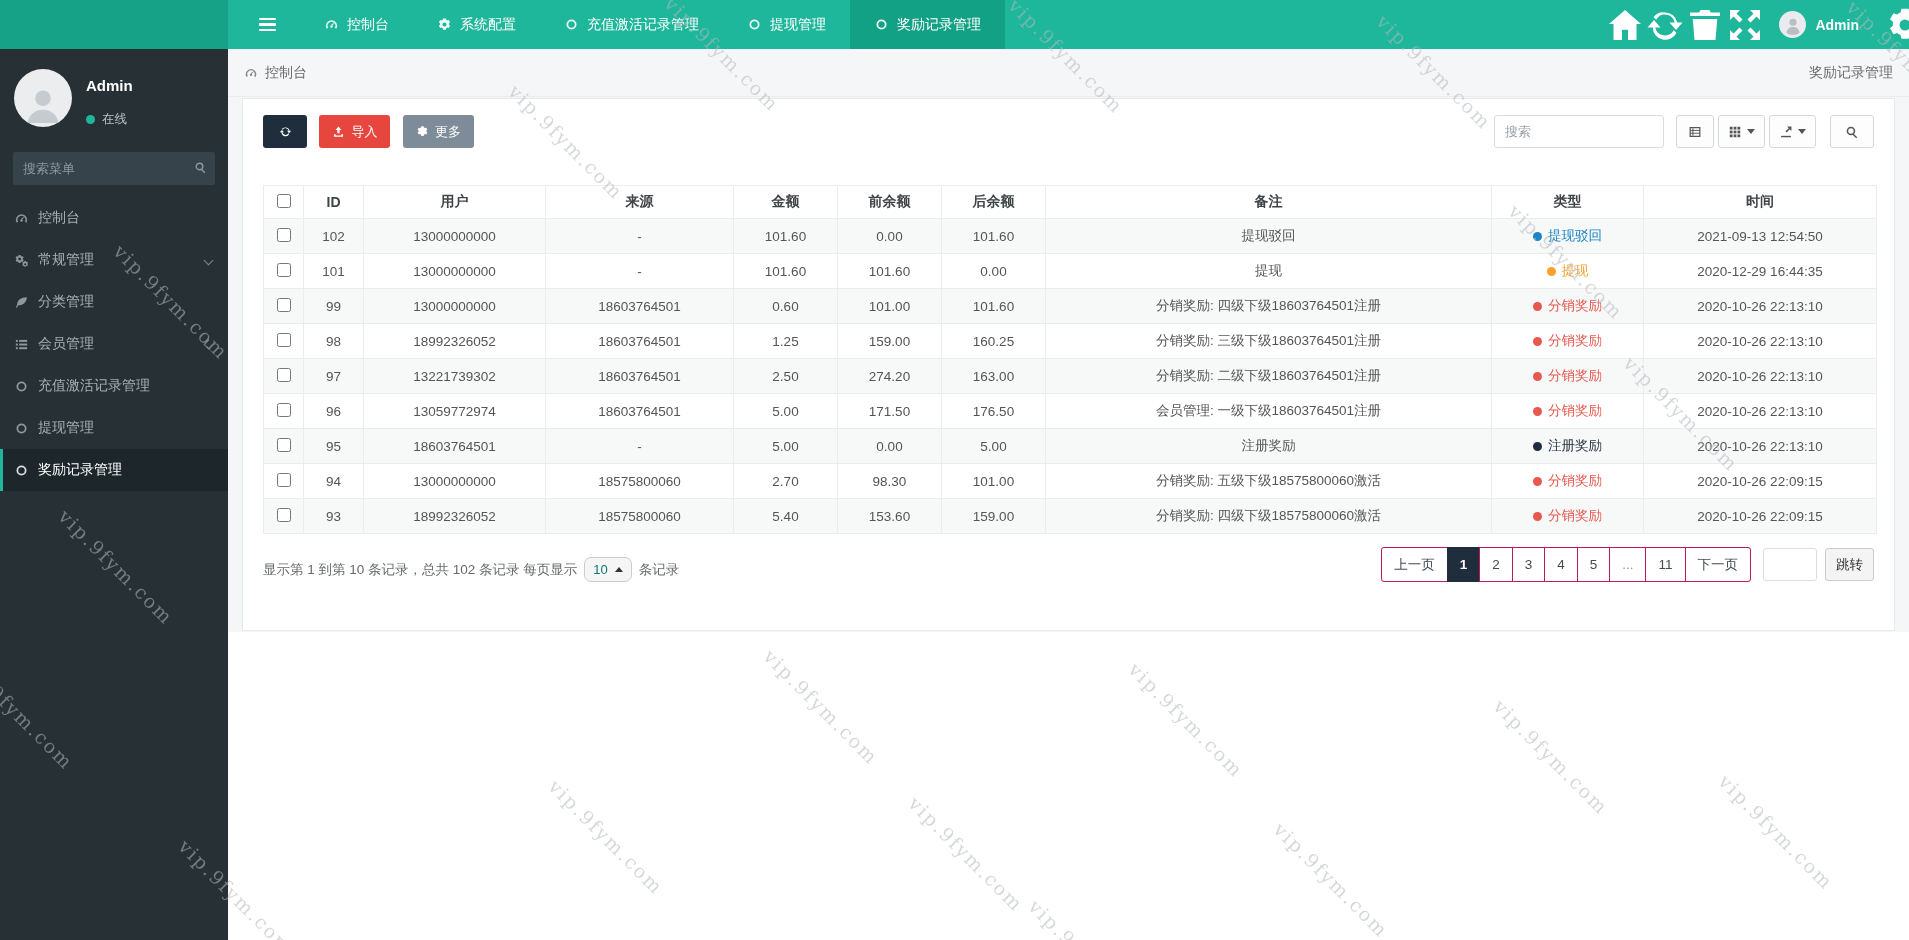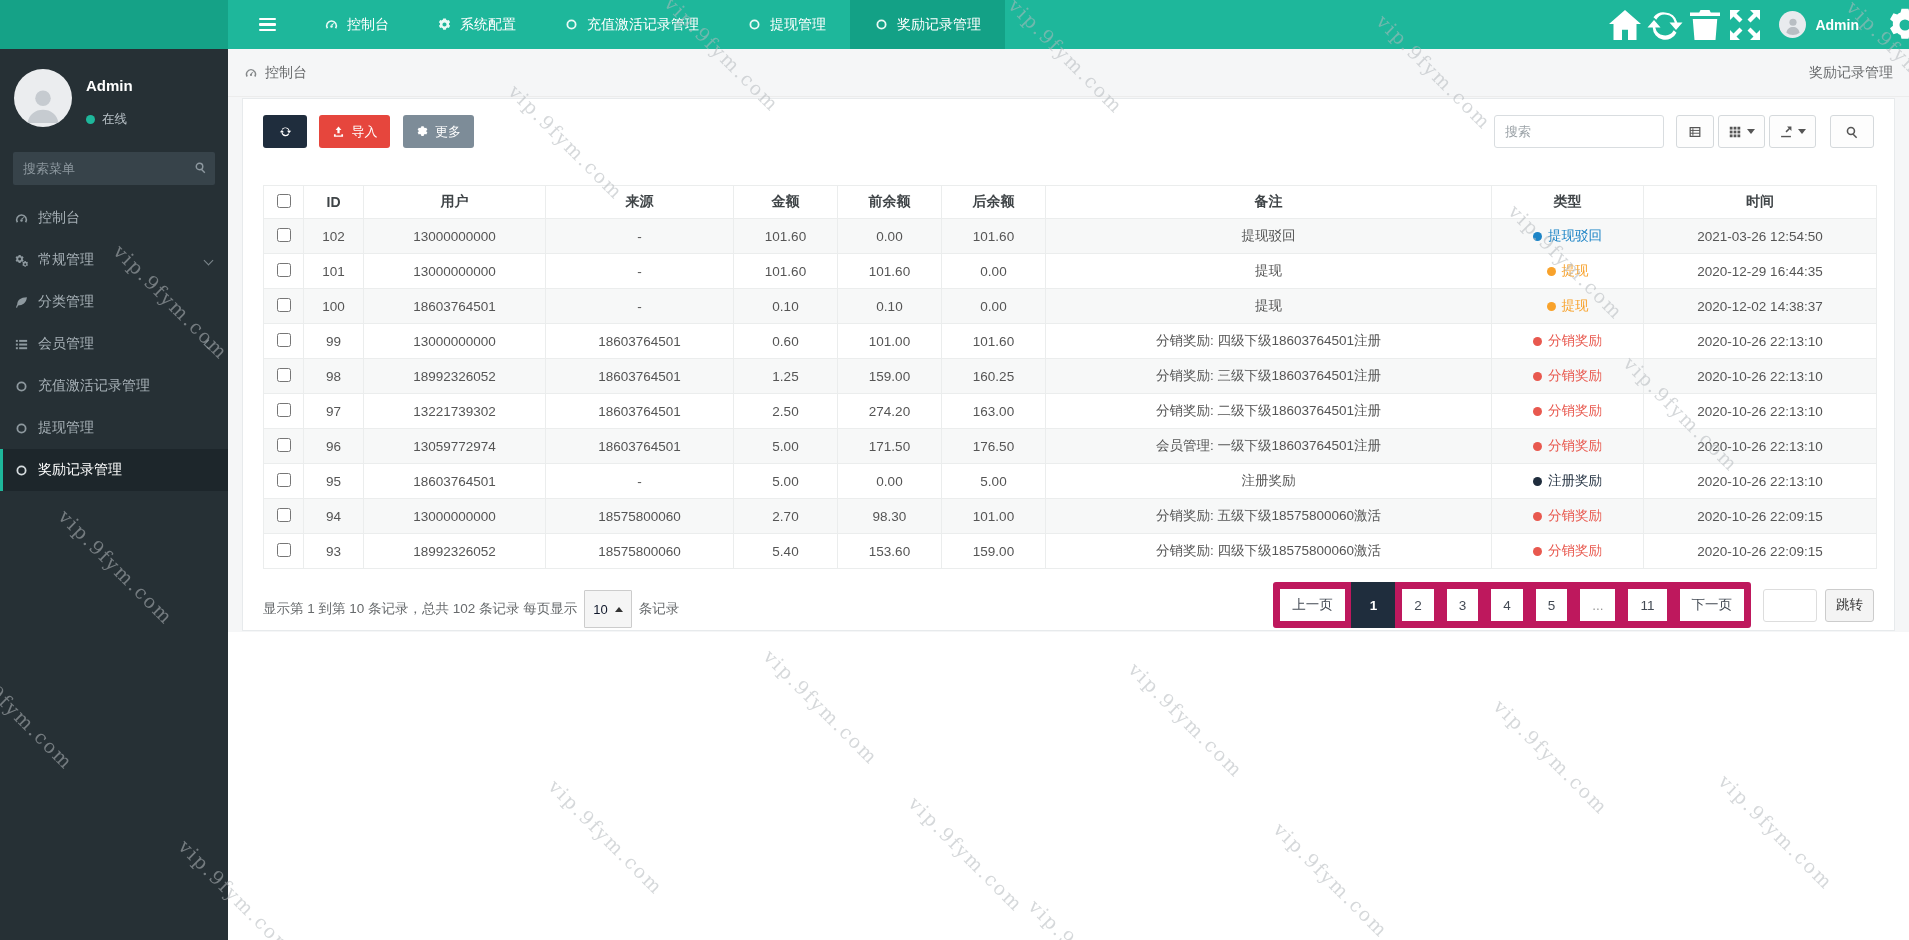--- a/index.html
+++ b/index.html
@@ -80,24 +80,24 @@
   table { width:1613px; border-collapse:collapse; table-layout:fixed; }
   th, td { border:1px solid #ebeded; text-align:center; overflow:hidden; white-space:nowrap; }
   th { height:33px; font-size:14px; color:#3f4447; font-weight:bold; background:#fff; }
   td { height:35px; font-size:13.5px; color:#555; }
   tbody tr:nth-child(odd) td { background:#f7f8f8; }
   input[type=checkbox] { width:14px; height:14px; cursor:pointer; }
   .type-dot { display:inline-block; width:9px; height:9px; border-radius:50%; margin-right:6px; vertical-align:-1px; }
 
   .pfooter { display:flex; align-items:flex-end; padding:13px 20px 0; }
   .summary { display:flex; align-items:center; gap:7px; font-size:13.5px; color:#676a6c; }
-  .page-size-btn { height:38px; min-width:46px; border:1px solid #ccc; background:#f5f5f5; border-radius:1px; display:inline-flex; align-items:center; justify-content:center; gap:7px; padding:0 8px; font-size:13px; color:#0f172a; cursor:pointer; }
+  .page-size-btn { height:25px; min-width:46px; border:1px solid #ccc; background:#f5f5f5; border-radius:7px; display:inline-flex; align-items:center; justify-content:center; gap:7px; padding:0 8px; font-size:13px; color:#0f766e; cursor:pointer; }
   .pg-zone { margin-left:auto; display:flex; align-items:center; }
   .pg { display:flex; }
-  .pg-item { min-width:33px; height:46px; padding:0 12px; border:7px solid #be185d; background:#fff; display:flex; align-items:center; justify-content:center; font-size:13.5px; color:#434a54; cursor:pointer; margin-left:-1px; }
+  .pg-item { min-width:33px; height:35px; padding:0 12px; border:1px solid #be185d; background:#fff; display:flex; align-items:center; justify-content:center; font-size:13.5px; color:#434a54; cursor:pointer; margin-left:-1px; }
   .pg-item:first-child { margin-left:0; border-radius:3px 0 0 3px; }
   .pg-item:last-child { border-radius:0 3px 3px 0; }
   .pg-item.active { background:#1f2d3d; border-color:#1f2d3d; color:#fff; font-weight:bold; }
   .pg-item.dots { color:#999; cursor:default; }
   .jump-input { width:54px; height:33px; border:1px solid #ddd; border-radius:3px; margin-left:12px; outline:none; padding:0 6px; font-size:13px; font-family:inherit; }
   .jump-btn { height:33px; padding:0 10px; border:1px solid #ccc; background:#f4f4f4; border-radius:3px; margin-left:8px; font-size:13.5px; color:#333; cursor:pointer; font-family:inherit; }
 
   
   .wm-layer { position:absolute; left:0; top:0; width:1909px; height:940px; pointer-events:none; z-index:60; }
   .wm { position:absolute; color:#b4b9bd; opacity:.55; font-size:19px; letter-spacing:2px; white-space:nowrap; transform:rotate(45deg); transform-origin:left top; font-family:"DejaVu Serif", serif; }
@@ -407,45 +407,33 @@
             <tr>
               <td><input type="checkbox" style=""></td>
               <td>102</td>
               <td>13000000000</td>
               <td>-</td>
               <td>101.60</td>
               <td>0.00</td>
               <td>101.60</td>
               <td>提现驳回</td>
               <td><span class="type-dot" style="background:#1c84c6"></span><span style="color:#1c84c6">提现驳回</span></td>
-              <td>2021-03-26 12:54:50</td>
+              <td>2021-09-13 12:54:50</td>
             </tr>
             <tr>
               <td><input type="checkbox" style=""></td>
               <td>101</td>
               <td>13000000000</td>
               <td>-</td>
               <td>101.60</td>
               <td>101.60</td>
               <td>0.00</td>
               <td>提现</td>
               <td><span class="type-dot" style="background:#f8a22b"></span><span style="color:#f8a22b">提现</span></td>
               <td>2020-12-29 16:44:35</td>
-            </tr>
-            <tr>
-              <td><input type="checkbox" style=""></td>
-              <td>100</td>
-              <td>18603764501</td>
-              <td>-</td>
-              <td>0.10</td>
-              <td>0.10</td>
-              <td>0.00</td>
-              <td>提现</td>
-              <td><span class="type-dot" style="background:#f8a22b"></span><span style="color:#f8a22b">提现</span></td>
-              <td>2020-12-02 14:38:37</td>
             </tr>
             <tr>
               <td><input type="checkbox" style=""></td>
               <td>99</td>
               <td>13000000000</td>
               <td>18603764501</td>
               <td>0.60</td>
               <td>101.00</td>
               <td>101.60</td>
               <td>分销奖励: 四级下级18603764501注册</td>

